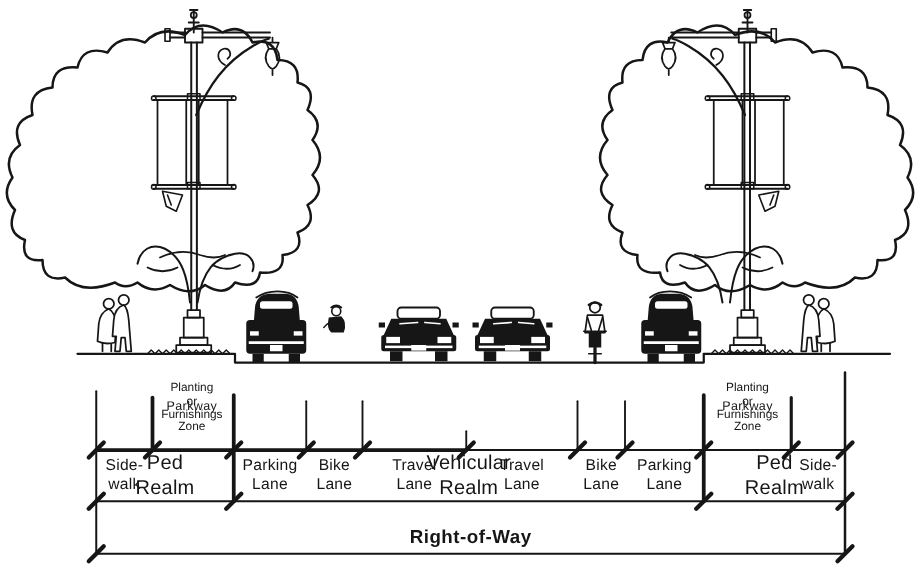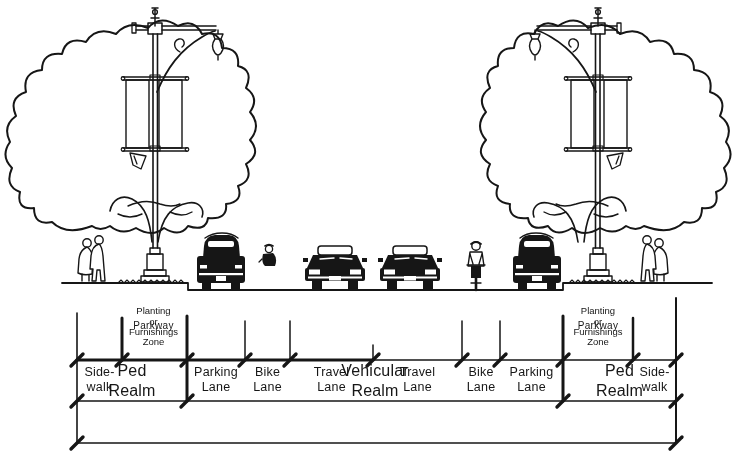--- a/index.html
+++ b/index.html
@@ -252,14 +252,15 @@
   <div class="label zone-label" style="left:633px;top:322px;width:43px;height:34px;">Side-
 walk</div>
 
   <div class="label realm-label" style="left:77px;top:364px;width:110px;height:33px;">Ped
 Realm</div>
   <div class="label realm-label" style="left:187px;top:364px;width:376px;height:33px;">Vehicular
 Realm</div>
   <div class="label realm-label" style="left:563px;top:364px;width:113px;height:33px;">Ped
 Realm</div>
 
+  <div class="label row-label" style="left:77px;top:417px;width:599px;height:24px;">Right-of-Way</div>
 
 </div>
 
 </body></html>

